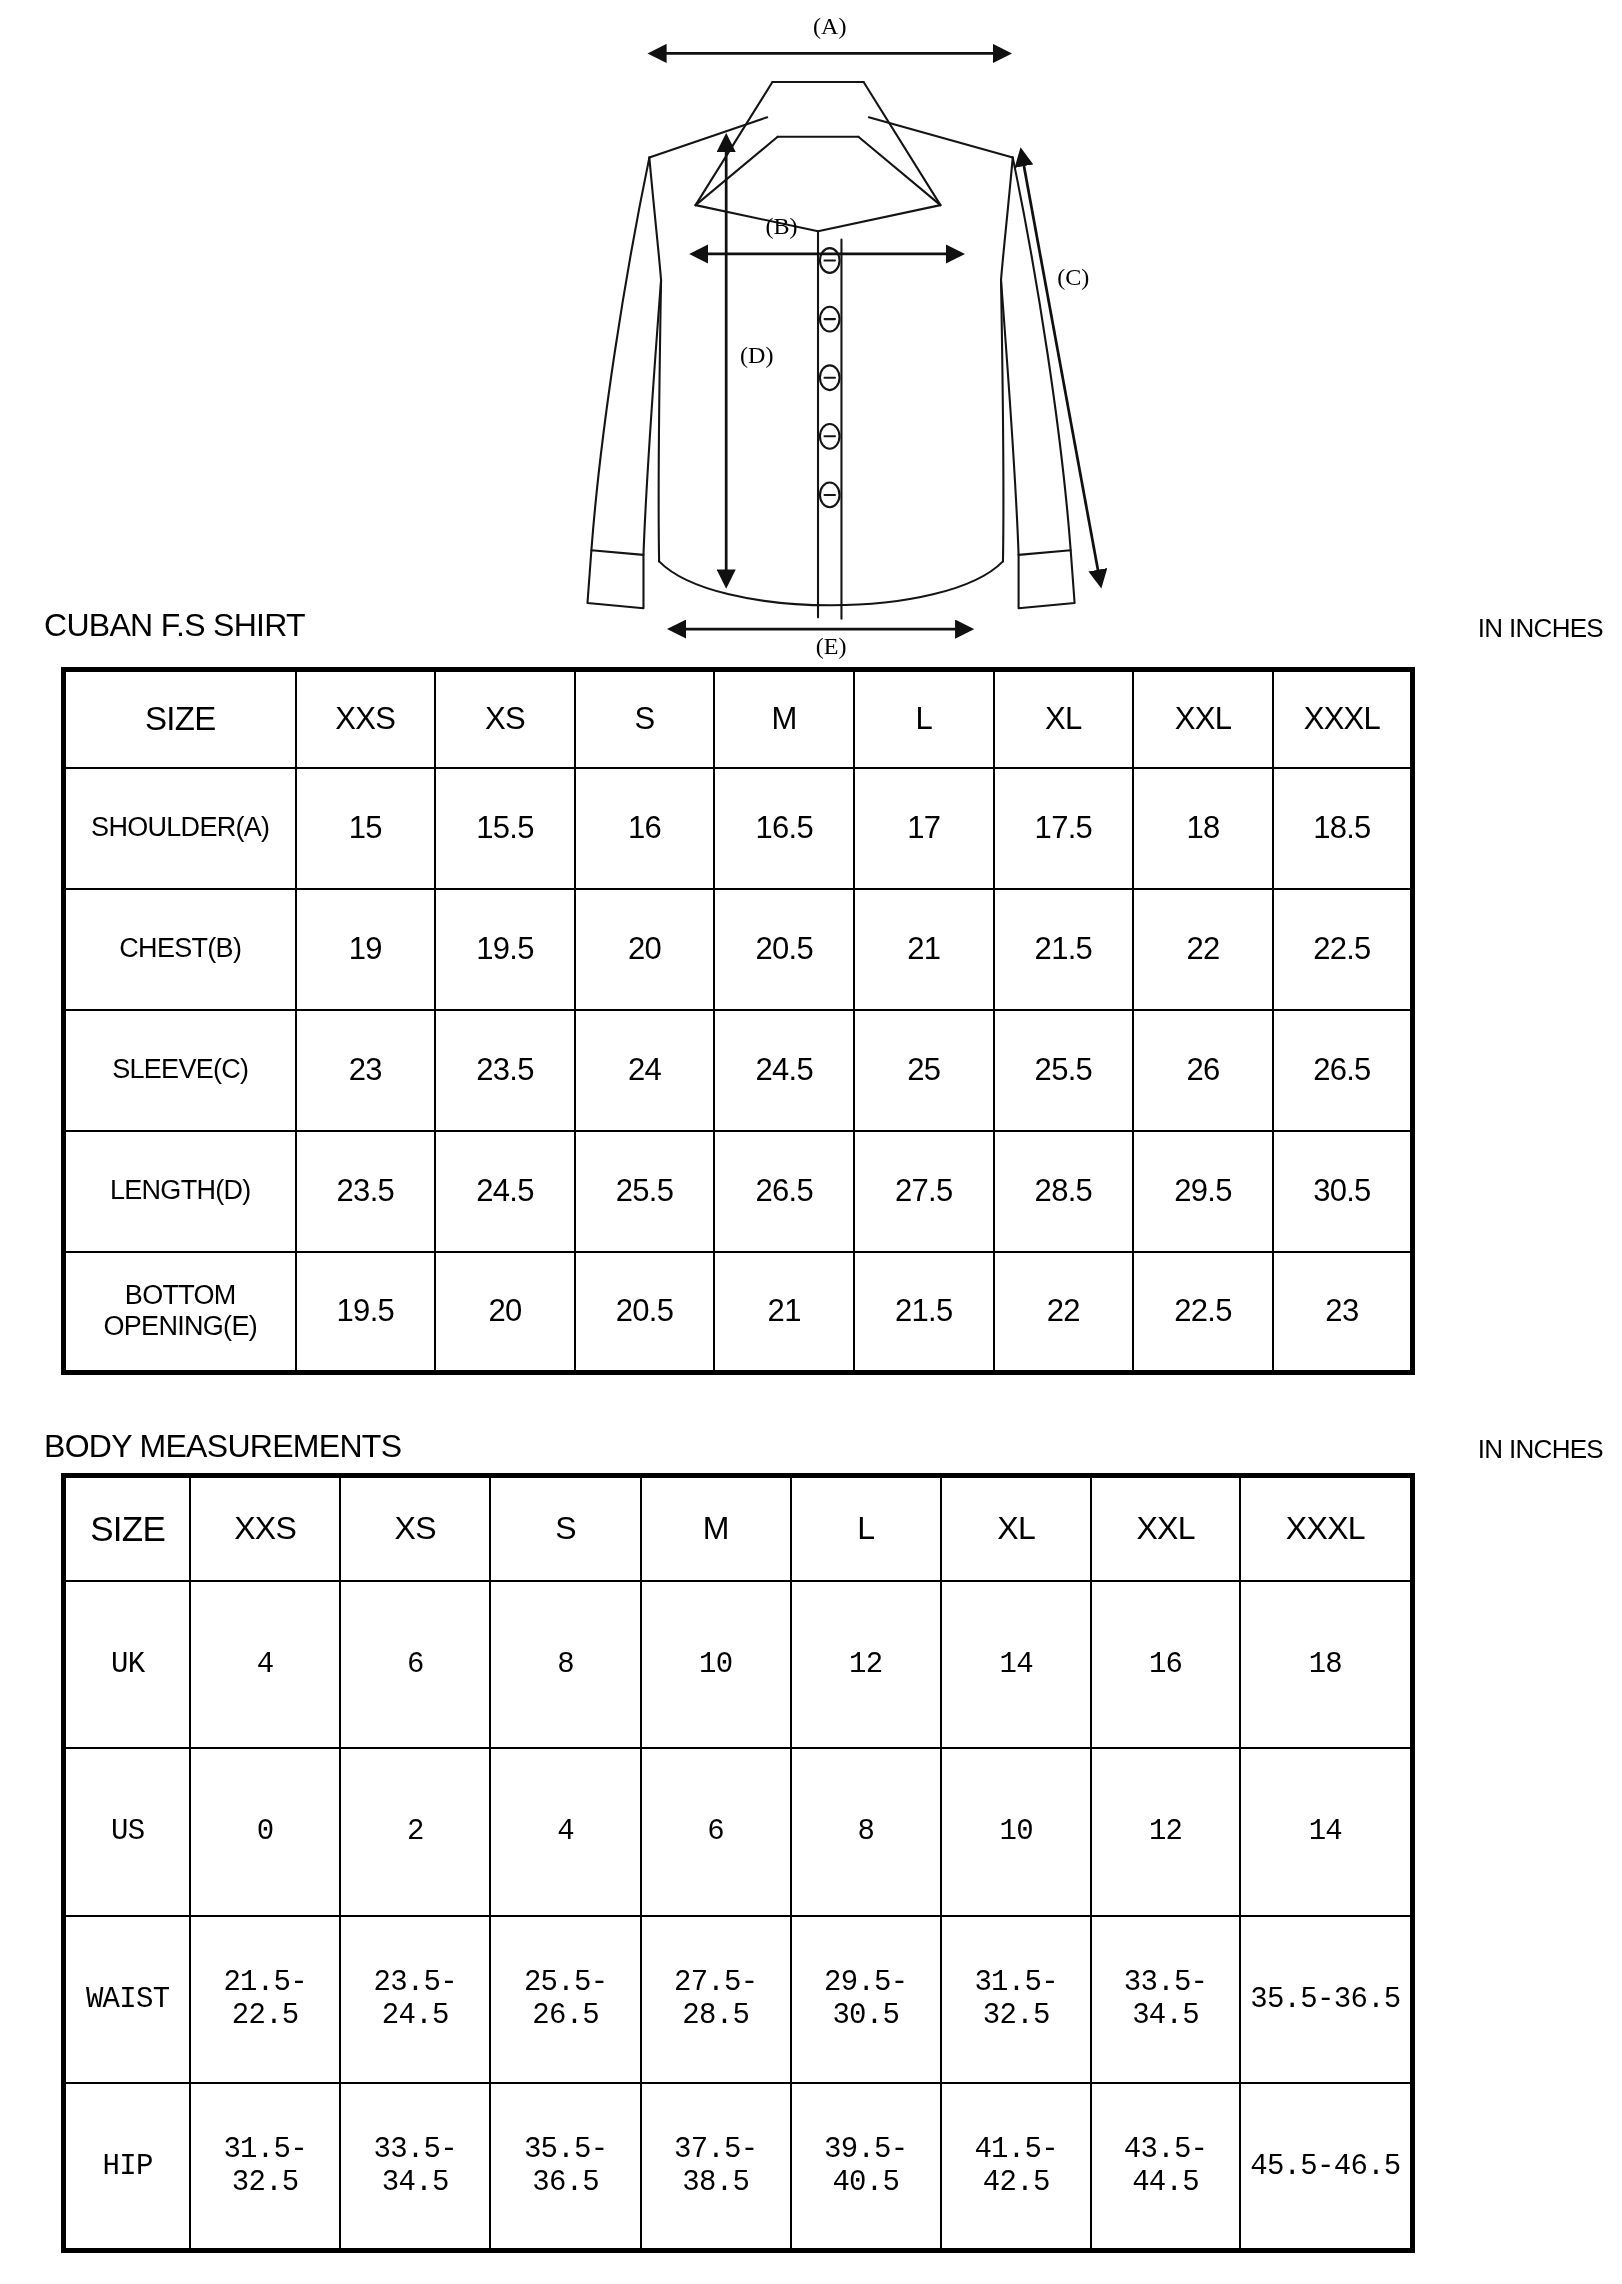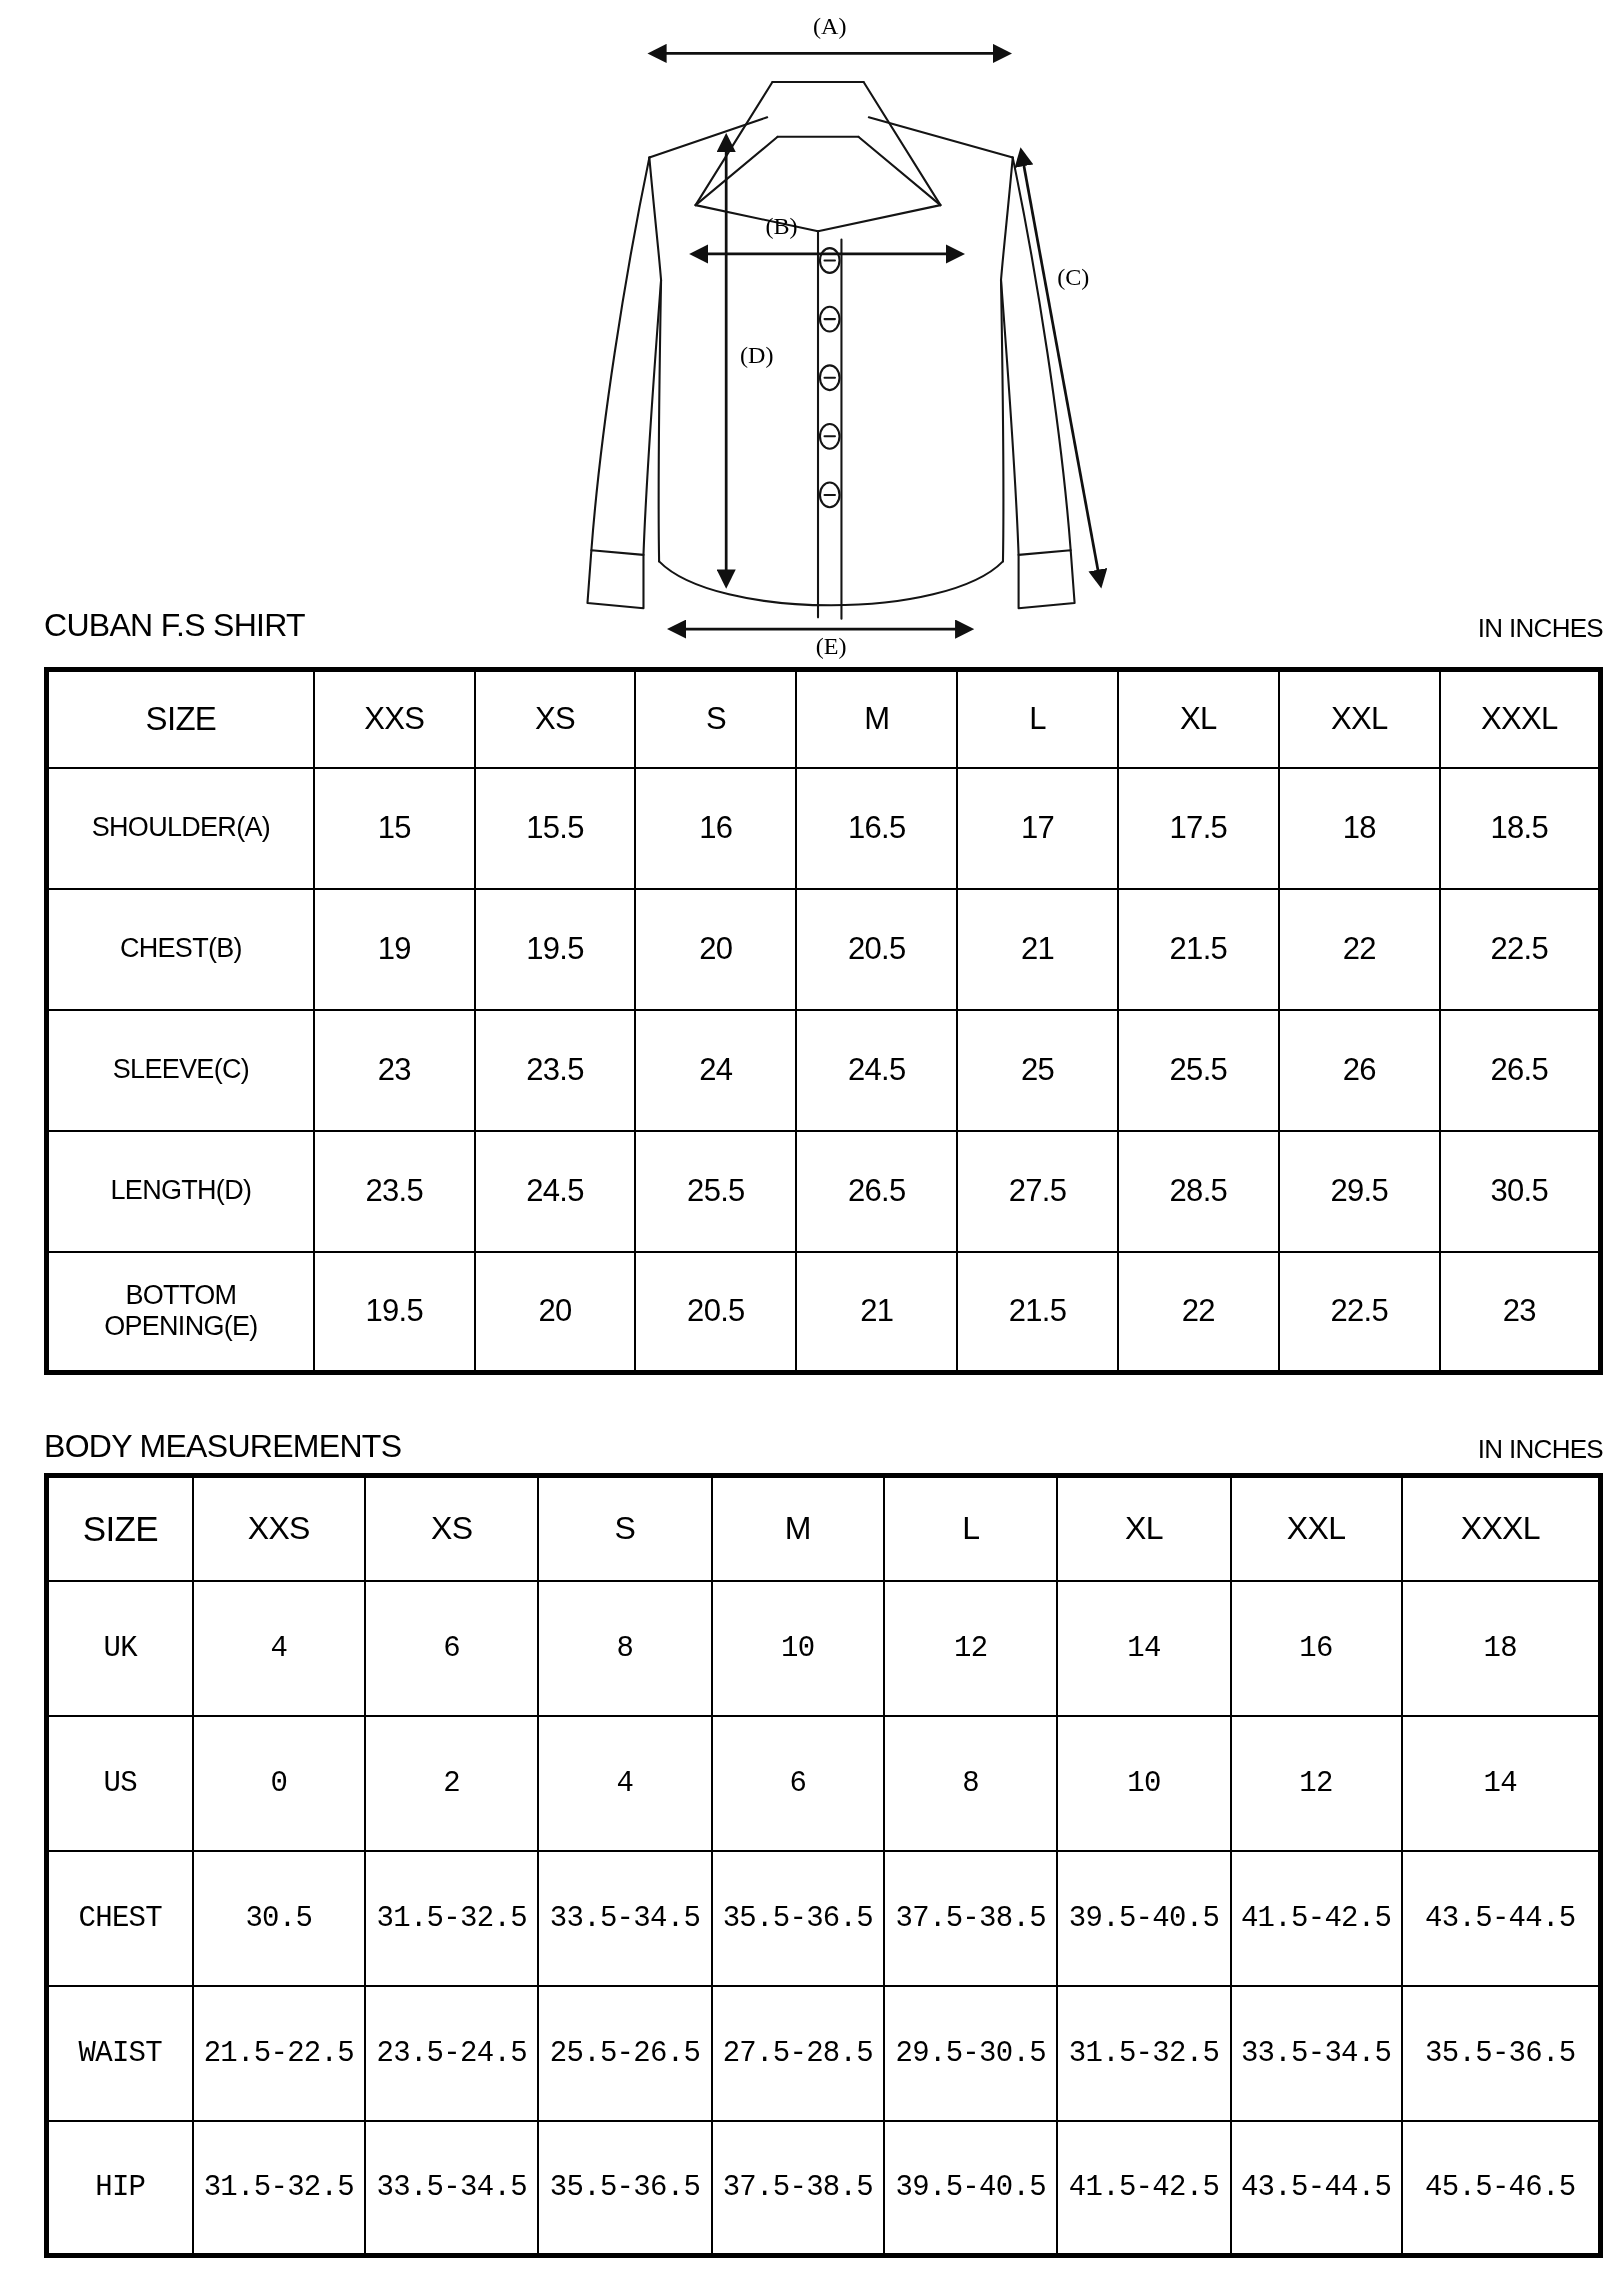--- a/index.html
+++ b/index.html
@@ -22,21 +22,21 @@
     position:absolute;left:44px;width:1559px;
     display:flex;justify-content:space-between;align-items:flex-end;
   }
   #titlebar-shirt{top:604px;height:40px;}
   #titlebar-body{top:1425px;height:40px;}
   .sec-title{font-size:32px;letter-spacing:-0.7px;font-weight:400;}
   .unit-note{font-size:26px;letter-spacing:-0.7px;font-weight:400;}
 
   
   table{
-    position:absolute;left:44px;width:1559px;
+    position:absolute;left:61px;width:1354px;
     border-collapse:collapse;table-layout:fixed;
     border:5.9px solid #000;background:#fff;
   }
   #shirt-table{top:667px;height:703px;}
   #body-table{top:1473px;height:780px;}
   th,td{
     border:2px solid #000;text-align:center;vertical-align:middle;
     font-weight:400;letter-spacing:-0.7px;padding:0 3.9px;overflow:hidden;
   }
   #shirt-table thead tr{height:98px;}
@@ -266,31 +266,20 @@
           <td>0</td>
           <td>2</td>
           <td>4</td>
           <td>6</td>
           <td>8</td>
           <td>10</td>
           <td>12</td>
           <td>14</td>
         </tr>
         <tr>
-          <td class="row-label">CHEST</td>
-          <td>30.5</td>
-          <td>31.5-32.5</td>
-          <td>33.5-34.5</td>
-          <td>35.5-36.5</td>
-          <td>37.5-38.5</td>
-          <td>39.5-40.5</td>
-          <td>41.5-42.5</td>
-          <td>43.5-44.5</td>
-        </tr>
-        <tr>
           <td class="row-label">WAIST</td>
           <td>21.5-22.5</td>
           <td>23.5-24.5</td>
           <td>25.5-26.5</td>
           <td>27.5-28.5</td>
           <td>29.5-30.5</td>
           <td>31.5-32.5</td>
           <td>33.5-34.5</td>
           <td>35.5-36.5</td>
         </tr>

